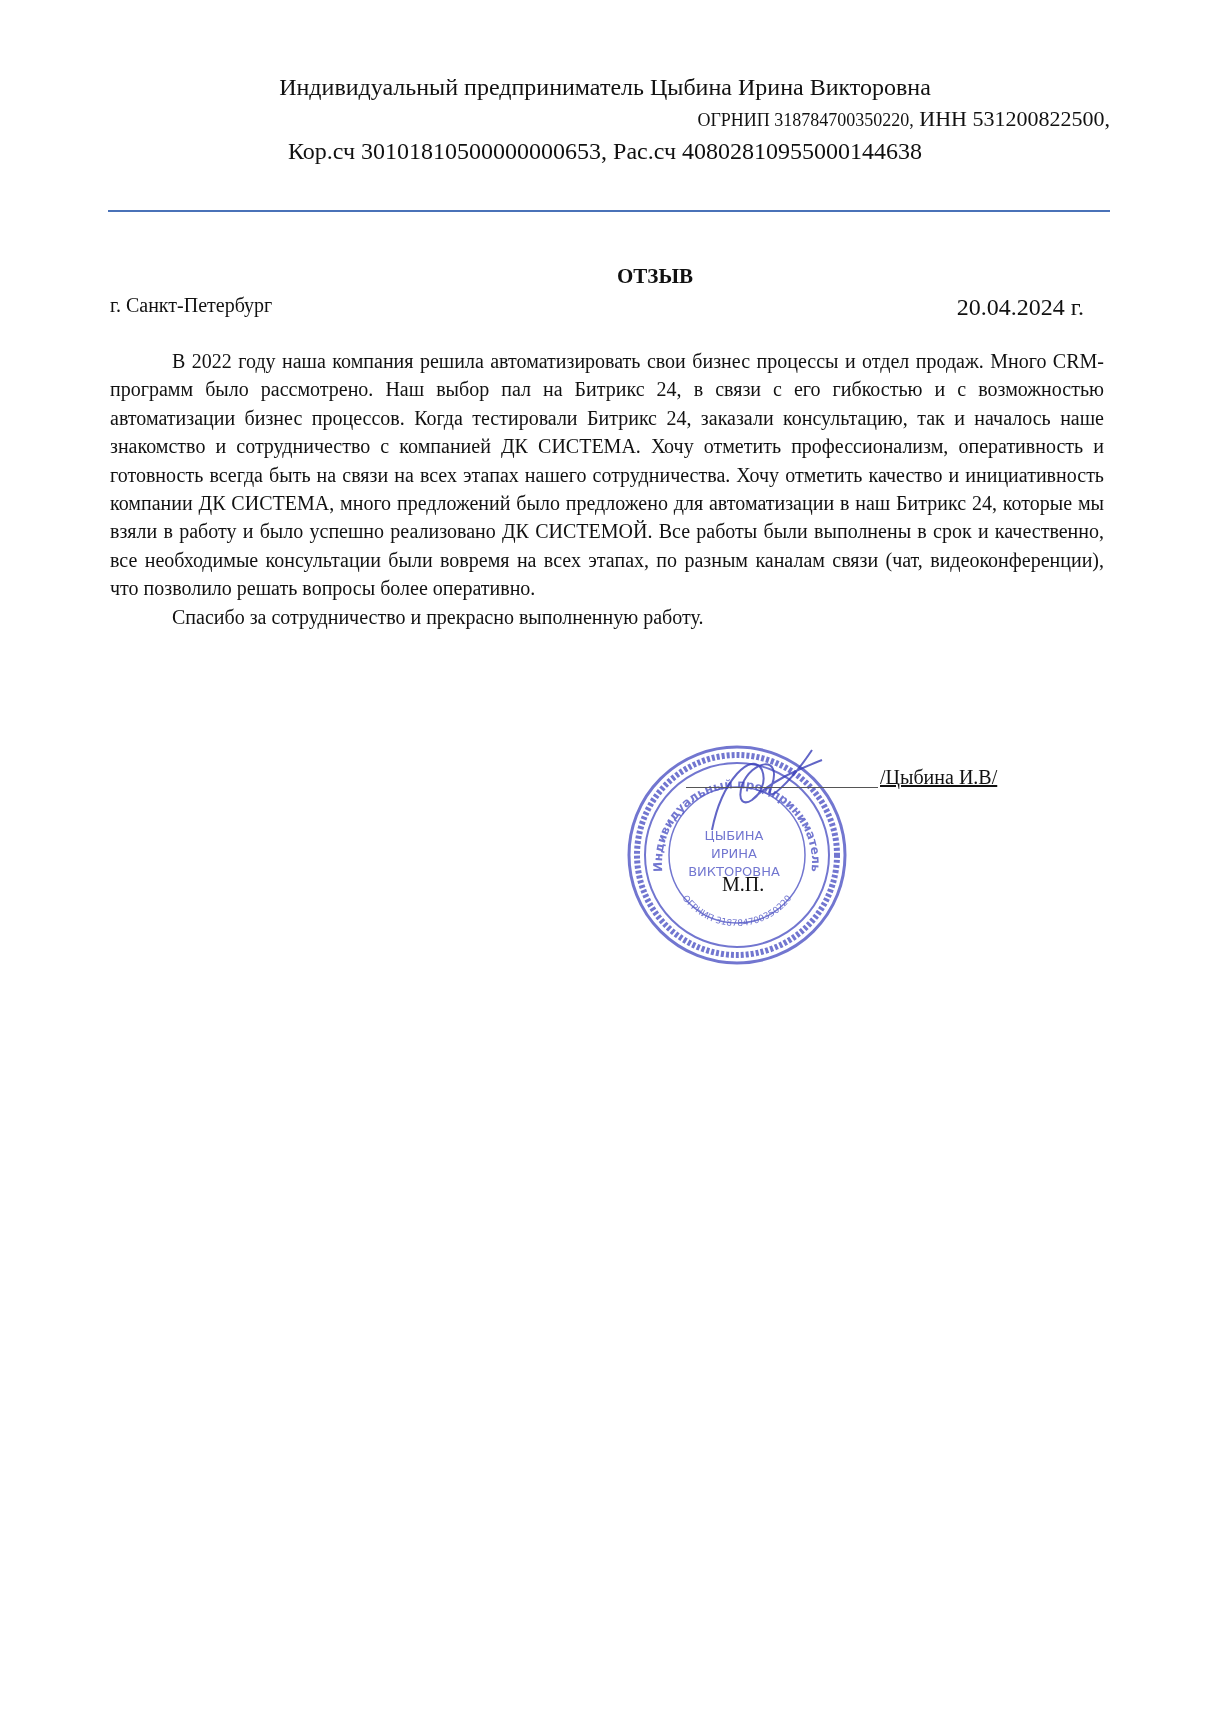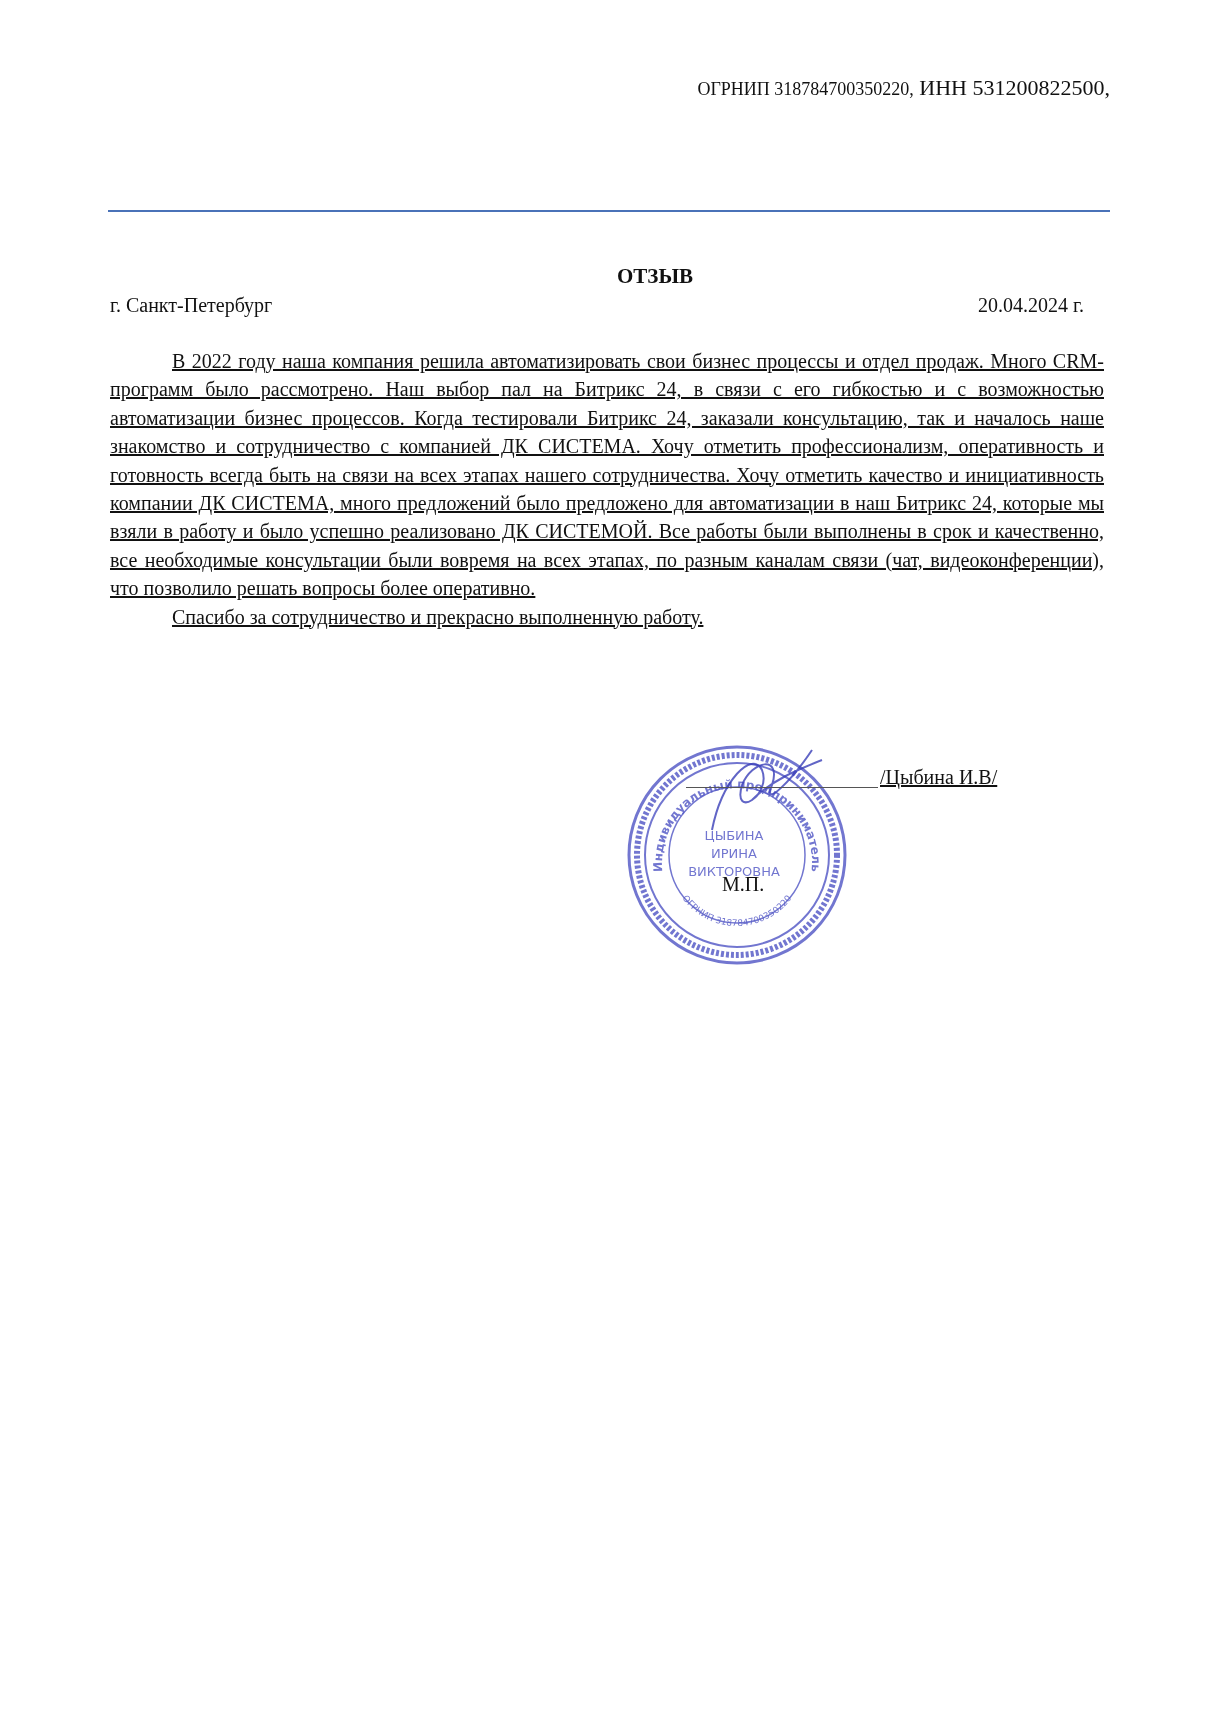--- a/index.html
+++ b/index.html
@@ -8,34 +8,36 @@
   .header { position: absolute; top: 72px; left: 100px; width: 1010px; text-align: center; }
   .header .l1 { font-size: 24px; line-height: 31px; }
   .header .l2 { font-size: 22px; line-height: 31px; text-align: right; }
   .header .l2 .small { font-size: 18px; }
   .header .l3 { font-size: 24px; line-height: 31px; }
   .header .l4 { font-size: 24px; line-height: 31px; }
   .rule { position: absolute; top: 210px; left: 108px; width: 1002px; height: 2px; background: #4a72b8; }
   .title { position: absolute; top: 264px; left: 0; width: 1216px; text-align: center;
            font-weight: bold; font-size: 21px; padding-left: 47px; }
   .city { position: absolute; top: 294px; left: 110px; font-size: 20px; }
-  .date { position: absolute; top: 294px; right: 132px; font-size: 20px; }
+  .date { position: absolute; top: 294px; right: 132px; font-size: 24px; }
   .body { position: absolute; top: 347px; left: 110px; width: 994px; font-size: 20px;
           line-height: 28.4px; text-align: justify; }
-  .body p { margin: 0; text-indent: 62px; text-decoration: underline; }
+  .body p { margin: 0; text-indent: 62px; }
   .stamp { position: absolute; left: 622px; top: 740px; width: 230px; height: 230px; }
   .signline { position: absolute; left: 686px; top: 787px; width: 192px; height: 1px; background: #555; }
   .signname { position: absolute; left: 880px; top: 766px; font-size: 20px; text-decoration: underline; }
   .mp { position: absolute; left: 722px; top: 873px; font-size: 20px; }
 </style>
 </head>
 <body>
 
 <div class="header">
+  <div class="l1">Индивидуальный предприниматель Цыбина Ирина Викторовна</div>
   <div class="l2"><span class="small">ОГРНИП 318784700350220,</span><span> ИНН 531200822500,</span></div>
+  <div class="l4">Кор.сч 30101810500000000653, Рас.сч 40802810955000144638</div>
 </div>
 <div class="rule"></div>
 
 <div class="title">ОТЗЫВ</div>
 <div class="city">г. Санкт-Петербург</div>
 <div class="date">20.04.2024 г.</div>
 
 <div class="body">
   <p>В 2022 году наша компания решила автоматизировать свои бизнес процессы и отдел продаж. Много CRM-программ было рассмотрено. Наш выбор пал на Битрикс 24, в связи с его гибкостью и с возможностью автоматизации бизнес процессов. Когда тестировали Битрикс 24, заказали консультацию, так и началось наше знакомство и сотрудничество с компанией ДК СИСТЕМА. Хочу отметить профессионализм, оперативность и готовность всегда быть на связи на всех этапах нашего сотрудничества. Хочу отметить качество и инициативность компании ДК СИСТЕМА, много предложений было предложено для автоматизации в наш Битрикс 24, которые мы взяли в работу и было успешно реализовано ДК СИСТЕМОЙ. Все работы были выполнены в срок и качественно, все необходимые консультации были вовремя на всех этапах, по разным каналам связи (чат, видеоконференции), что позволило решать вопросы более оперативно.</p>
   <p>Спасибо за сотрудничество и прекрасно выполненную работу.</p>

